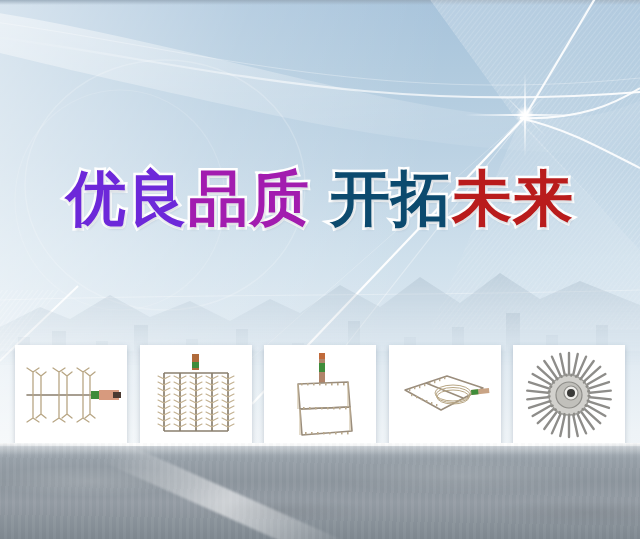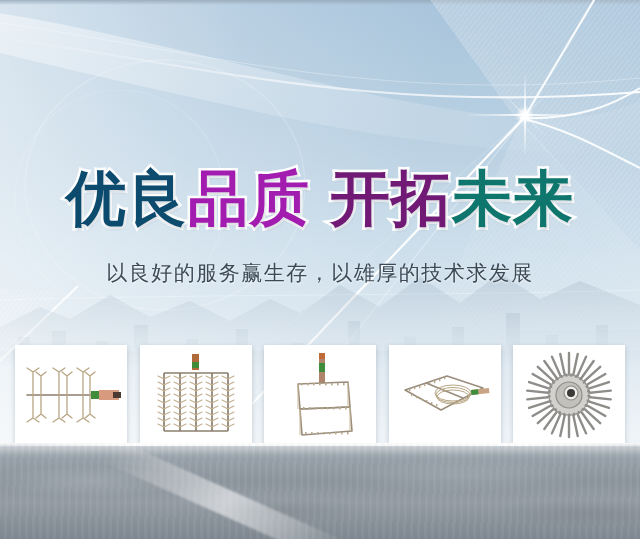--- a/index.html
+++ b/index.html
@@ -303,24 +303,23 @@
 
   <div class="flare">
     <i class="h"></i>
       <i class="v"></i>
       <i class="d1"></i>
       <i class="d2"></i>
     <span class="core"></span>
   </div>
 
   <div class="headline">
-    <span style="color:#0c4a6e">优良</span><span style="color:#a21caf">品质</span><span class="hl-gap"></span><span style="color:#701a75">开拓</span><span style="color:#0f766e">未来</span>
+    <span style="color:#6d28d9">优良</span><span style="color:#a21caf">品质</span><span class="hl-gap"></span><span style="color:#0c4a6e">开拓</span><span style="color:#b91c1c">未来</span>
   </div>
 
-  <div class="subtitle">以良好的服务赢生存，以雄厚的技术求发展</div>
 
   <div class="cards">
 
     <div class="card">
       <svg width="104" height="78" viewBox="0 0 104 78">
         <g stroke="#8a7f6e" stroke-width="1.6" fill="none" stroke-linecap="round">
           <line x1="8" y1="39" x2="74" y2="39"></line>
           <g stroke="#b8a684" stroke-width="1.3">
             <path d="M14 39 L14 16 M14 16 L8 12 M14 16 L20 12
                      M14 39 L14 62 M14 62 L8 66 M14 62 L20 66"></path>

